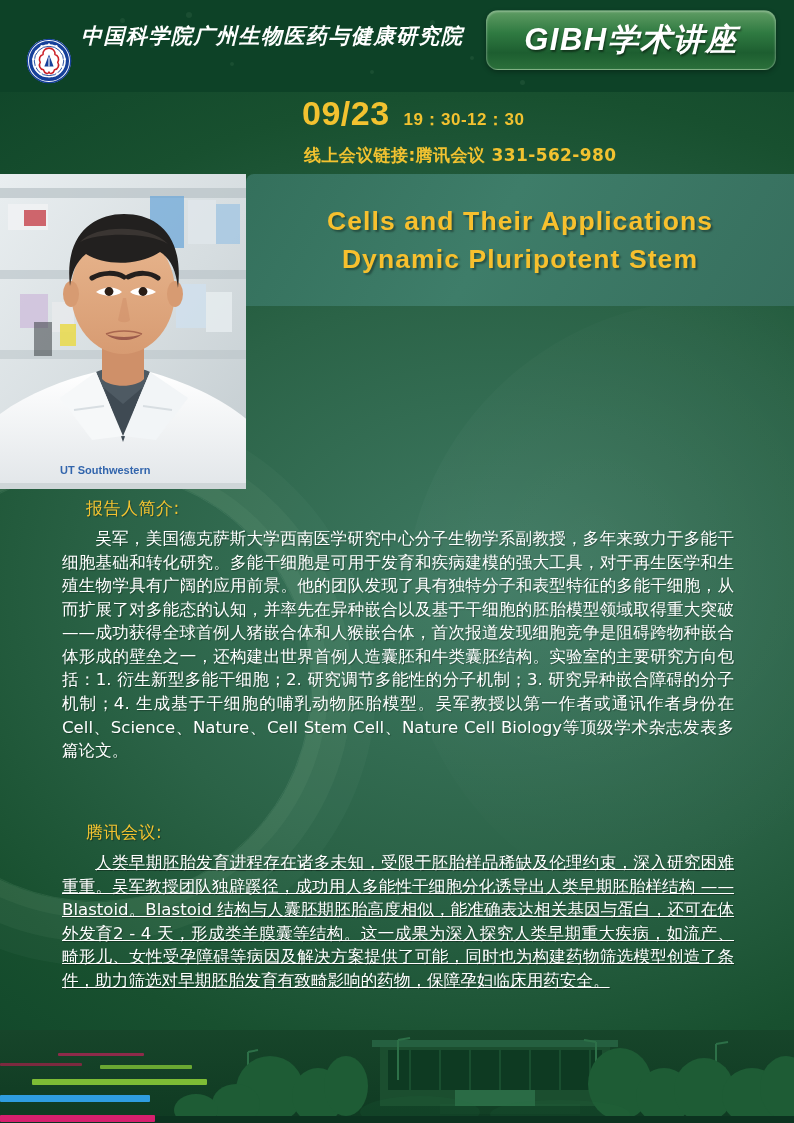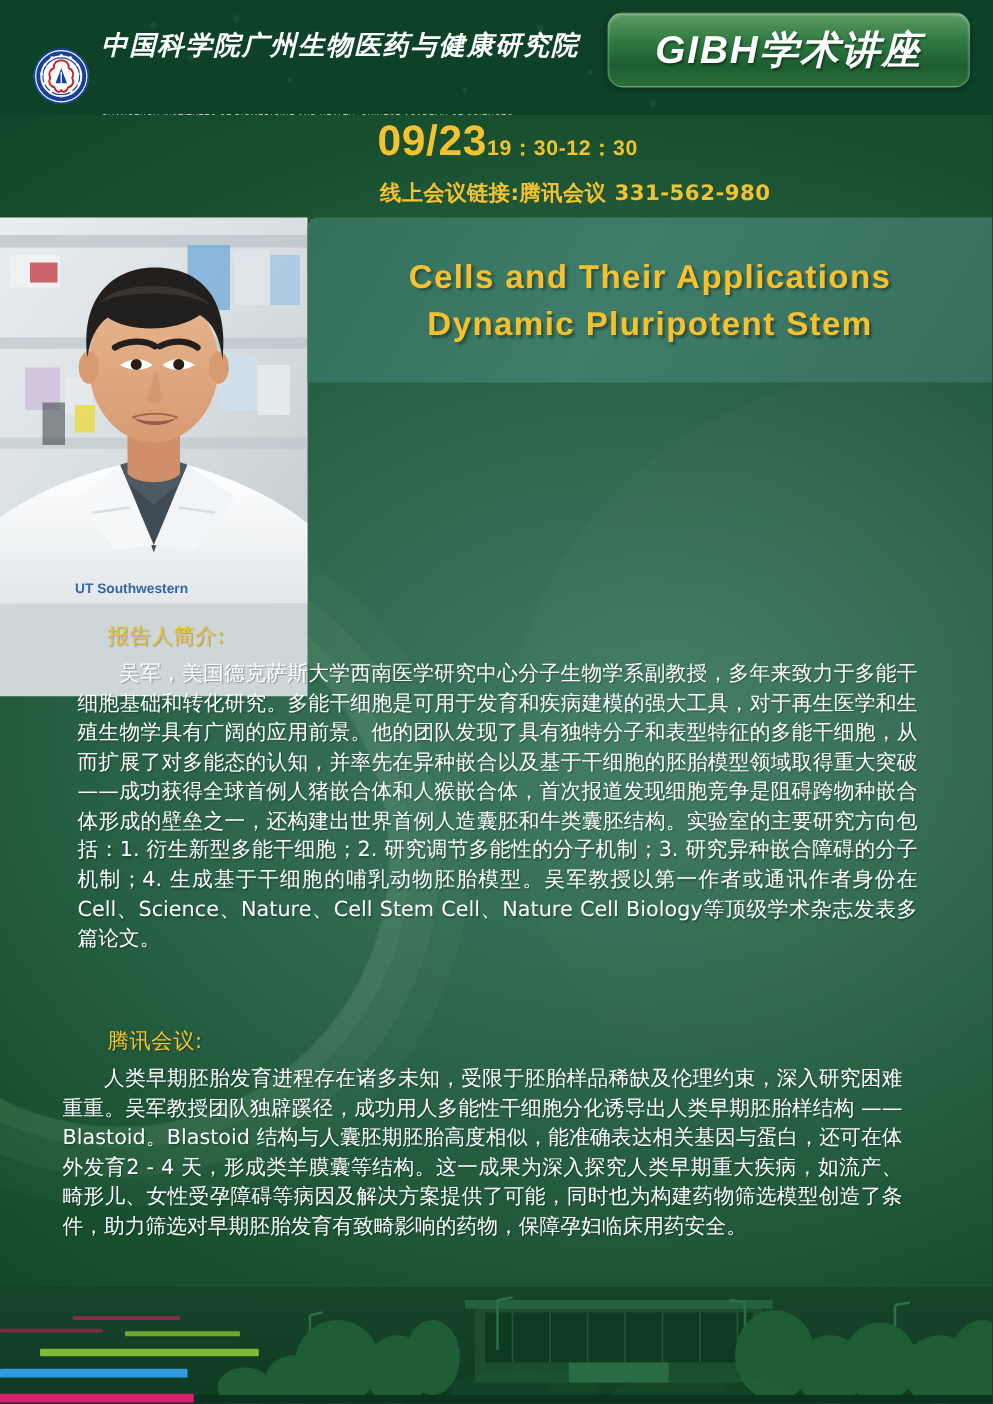--- a/index.html
+++ b/index.html
@@ -56,29 +56,29 @@
     display:flex;align-items:center;justify-content:center;
   }
   .badge span{
     font-family:"Liberation Sans","DejaVu Sans",sans-serif;
     color:#fff;font-size:31px;font-weight:700;font-style:italic;letter-spacing:1.5px;
     text-shadow:1px 2px 2px rgba(0,0,0,.45);
   }
 
   
   .meta{position:absolute;left:250px;top:96px;width:520px;height:76px;color:#f2c230;}
-  .date-row{display:flex;align-items:baseline;padding-left:52px;}
+  .date-row{display:flex;align-items:baseline;gap:14px;padding-left:52px;}
   .date-big{font-size:34px;font-weight:700;letter-spacing:.5px;line-height:1;}
   .date-time{font-size:17px;font-weight:700;letter-spacing:.5px;}
   .meet-row{margin-top:13px;padding-left:54px;font-size:17px;font-weight:700;letter-spacing:.4px;
     font-family:"DejaVu Sans","Liberation Sans",sans-serif;}
 
   
   .photo{
-    position:absolute;left:0;top:174px;width:246px;height:383px;overflow:hidden;
+    position:absolute;left:0;top:174px;width:246px;height:315px;overflow:hidden;
     background:#cfd6d8;
   }
   .photo svg{display:block;width:246px;height:309px;}
 
   
   .title-band{
     position:absolute;left:246px;top:174px;width:548px;height:132px;
     background:linear-gradient(120deg,#34705c 0%,#3e7d69 45%,#376f5e 100%);
     border-top-left-radius:8px;
     display:flex;flex-direction:column;align-items:center;justify-content:center;gap:7px;
@@ -110,21 +110,21 @@
   }
   .para{
     color:#ffffff;font-size:16.6px;line-height:1.42;text-align:justify;
     text-justify:inter-ideograph;text-indent:2em;
     font-family:"DejaVu Sans","Liberation Sans",sans-serif;
     text-shadow:1px 1px 1px rgba(0,0,0,.30);
   }
   .bio-head{position:absolute;left:86px;top:14px;}
   .bio-para{position:absolute;left:62px;top:44px;width:672px;}
   .abs-head{position:absolute;left:86px;top:338px;}
-  .abs-para{position:absolute;left:50px;top:368px;width:672px;}
+  .abs-para{position:absolute;left:62px;top:368px;width:672px;text-decoration:underline;}
 
   
   .bottom{
     position:absolute;left:0;bottom:0;width:794px;height:93px;overflow:hidden;
     background:#123a23;
   }
   .bottom svg{display:block;width:794px;height:93px;}
   .bars{position:absolute;left:0;bottom:6px;width:420px;height:70px;}
   .bars i{position:absolute;display:block;border-radius:1px;}
 </style>

